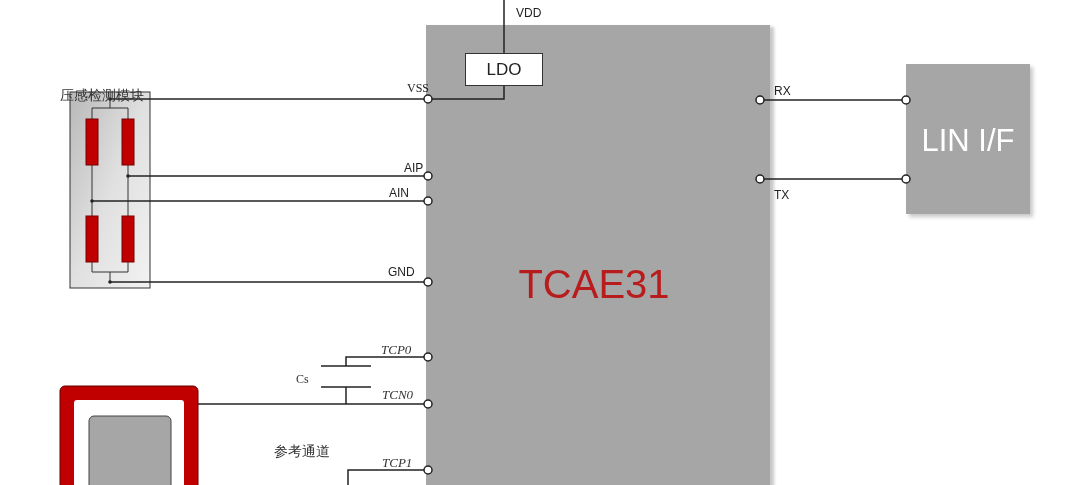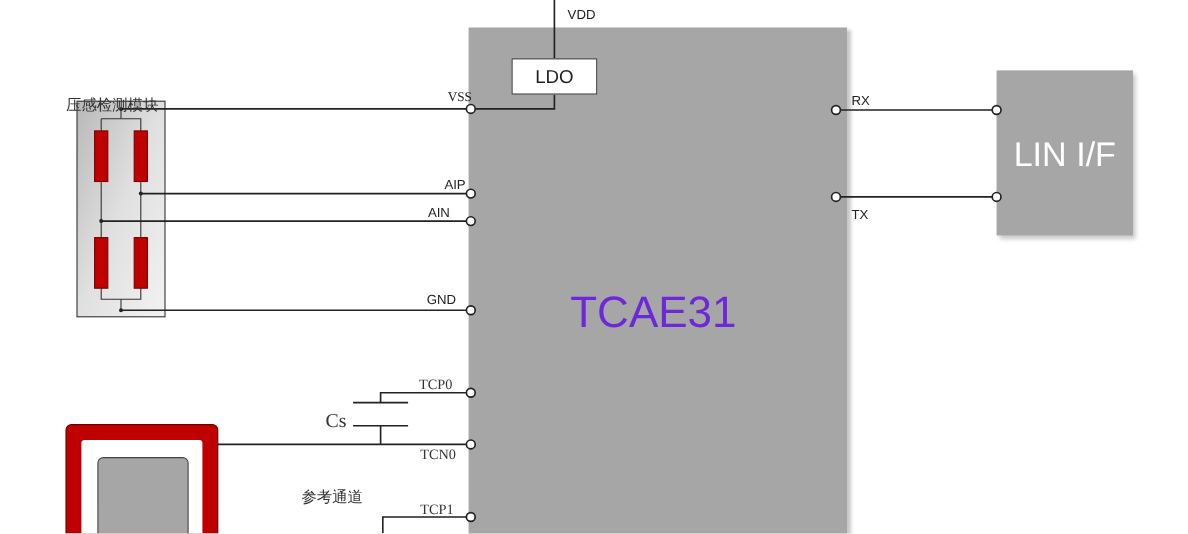--- a/index.html
+++ b/index.html
@@ -1,26 +1,26 @@
 <!DOCTYPE html>
 <html><head>
 <meta charset="utf-8">
 <style>
   html,body{margin:0;padding:0;background:#ffffff;}
   body{width:1080px;height:485px;overflow:hidden;position:relative;font-family:"Liberation Sans",sans-serif;}
   .abs{position:absolute;}
   .chip{left:426px;top:25px;width:344px;height:470px;background:#a6a6a6;box-shadow:4px 2px 3px #c8c8c8;}
-  .chip-label{left:426px;top:262px;width:336px;text-align:center;color:#6d28d9;font-size:40px;}
+  .chip-label{left:426px;top:262px;width:336px;text-align:center;color:#b91c1c;font-size:40px;}
   .lin{left:906px;top:64px;width:124px;height:150px;background:#a6a6a6;box-shadow:3px 3px 4px #c8c8c8;}
   .lin-label{left:906px;top:123px;width:124px;text-align:center;color:#ffffff;font-size:31px;}
   .ldo{left:465px;top:53px;width:78px;height:33px;background:#fff;border:1px solid #333;box-sizing:border-box;text-align:center;line-height:31px;font-size:17px;color:#222;}
   .pin{font-size:12px;color:#222;}
-  .pin-serif{font-family:"Liberation Serif",serif;font-size:13px;color:#333;}
+  .pin-serif{font-family:"Liberation Serif",serif;font-size:13px;color:#333;font-style:italic;}
   .cn{font-family:"DejaVu Sans",sans-serif;font-size:14px;color:#333;margin-top:27px;}
-  .cs{font-family:"Liberation Serif",serif;font-size:18px;color:#333;}
+  .cs{font-family:"Liberation Serif",serif;font-size:12px;color:#333;}
   svg{position:absolute;left:0;top:0;}
 </style>
 </head>
 <body>
 
 <div class="abs chip"></div>
 <div class="abs chip-label">TCAE31</div>
 
 <div class="abs lin"></div>
 <div class="abs lin-label">LIN I/F</div>
@@ -92,18 +92,18 @@
 <div class="abs ldo">LDO</div>
 
 <div class="abs pin" style="left:516px;top:6px;">VDD</div>
 <div class="abs pin" style="left:407px;top:81px;font-family:Liberation Serif, serif;">VSS</div>
 <div class="abs pin" style="left:404px;top:161px;">AIP</div>
 <div class="abs pin" style="left:389px;top:186px;text-align:right;">AIN</div>
 <div class="abs pin" style="left:388px;top:265px;">GND</div>
 <div class="abs pin" style="left:774px;top:84px;">RX</div>
 <div class="abs pin" style="left:774px;top:163px;margin-top:25px;">TX</div>
 <div class="abs pin-serif" style="left:381px;top:342px;">TCP0</div>
-<div class="abs pin-serif" style="left:382px;top:405px;text-align:right;">TCN0</div>
+<div class="abs pin-serif" style="left:382px;top:387px;text-align:right;">TCN0</div>
 <div class="abs pin-serif" style="left:382px;top:455px;text-align:center;">TCP1</div>
 
 <div class="abs cn" style="left:60px;top:60px;">压感检测模块</div>
 <div class="abs cs" style="left:296px;top:372px;">Cs</div>
 <div class="abs cn" style="left:274px;top:416px;">参考通道</div>
 
 </body></html>

